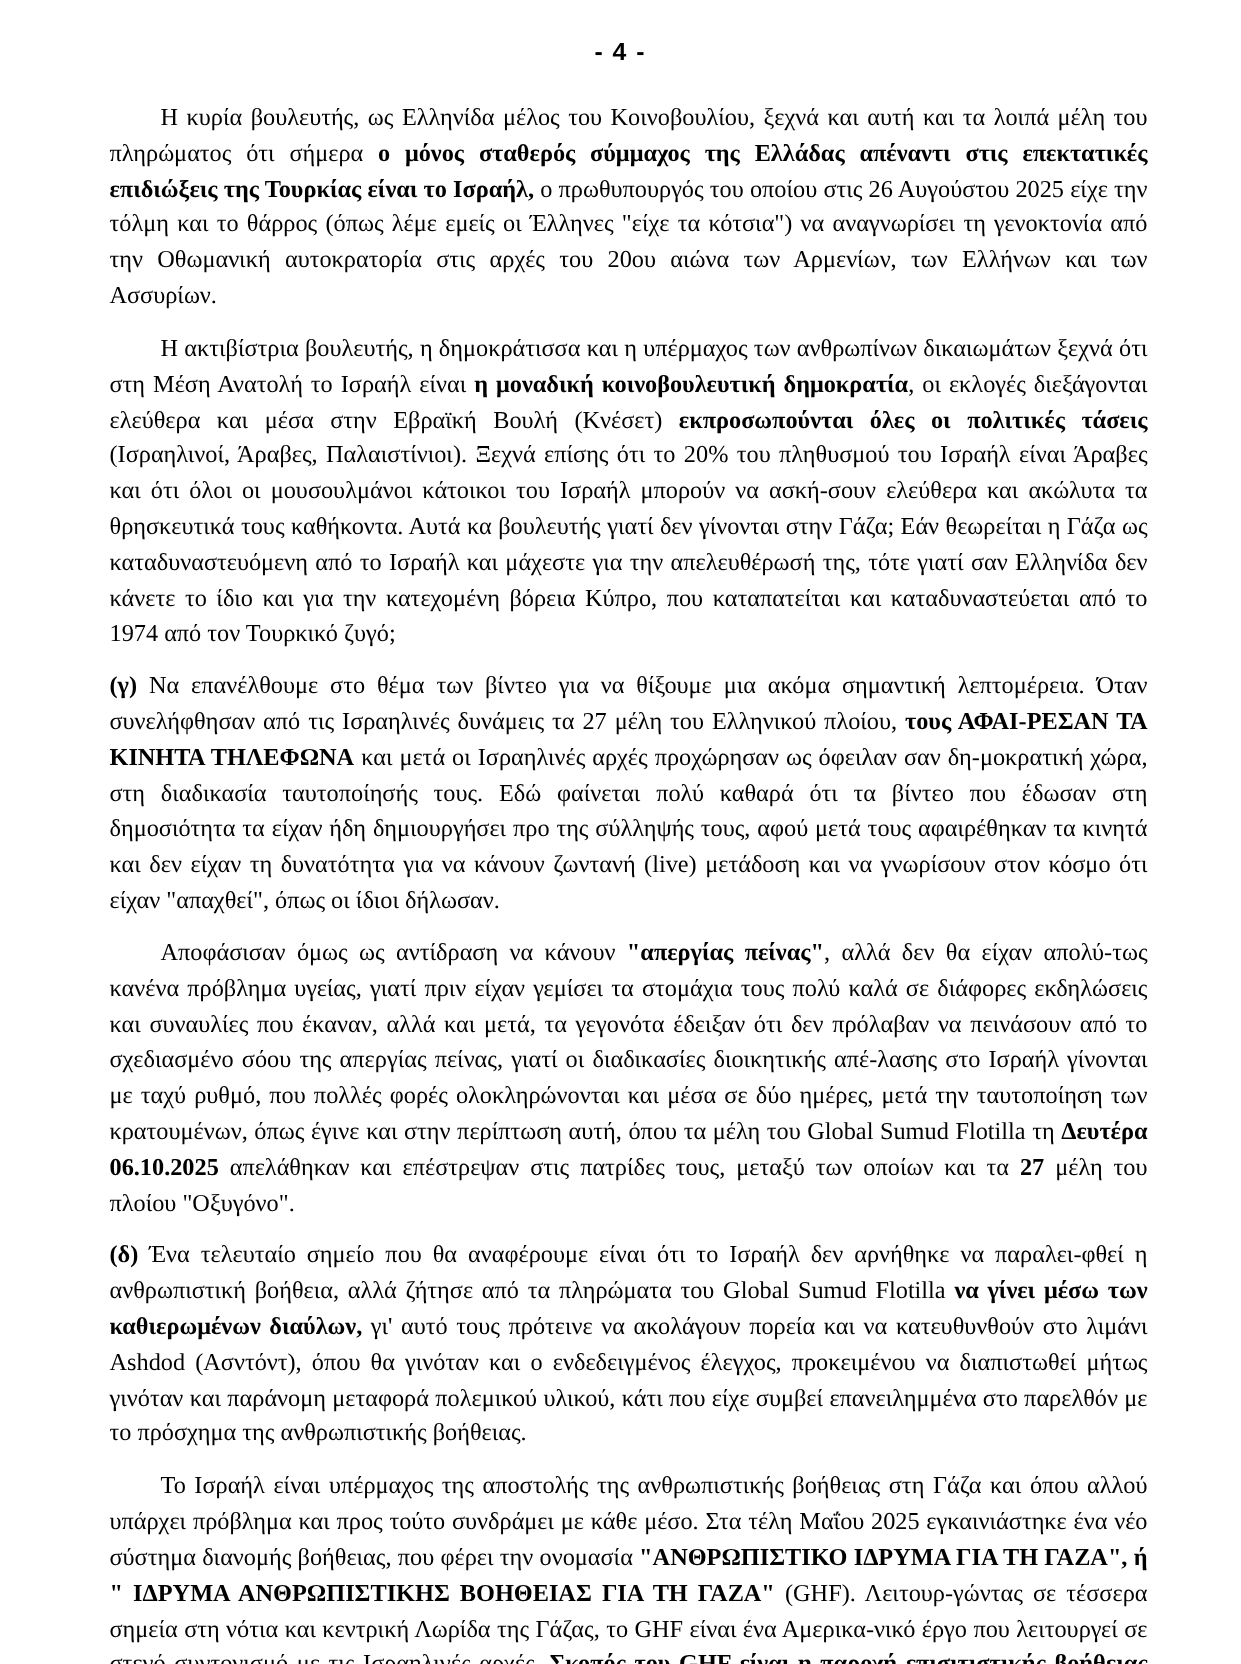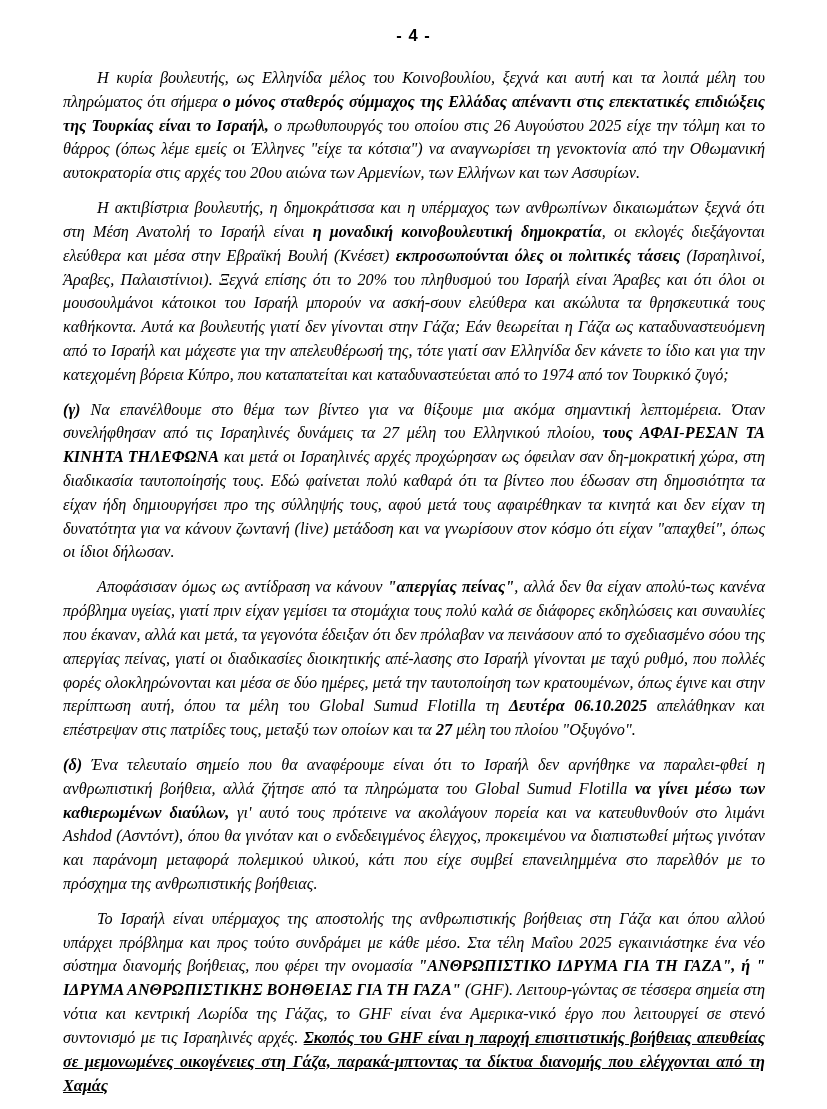--- a/index.html
+++ b/index.html
@@ -22,28 +22,27 @@
   }
   .page-number {
     text-align: center;
     font-family: "Liberation Sans", sans-serif;
     font-weight: bold;
     font-size: 16.5px;
     letter-spacing: 1px;
     margin: 0 0 22px 0;
   }
   p.para {
-    margin: 0 0 11px 1px;
+    margin: 0 0 11px 11px;
     text-align: justify;
     text-justify: inter-word;
     font-size: 16.2px;
     line-height: 1.47;
     text-indent: 34px;
     hyphens: manual;
-    font-style: italic;
   }
   p.para.no-indent {
     text-indent: 0;
   }
   b, .b {
     font-weight: bold;
   }
   .u {
     text-decoration: underline;
   }

